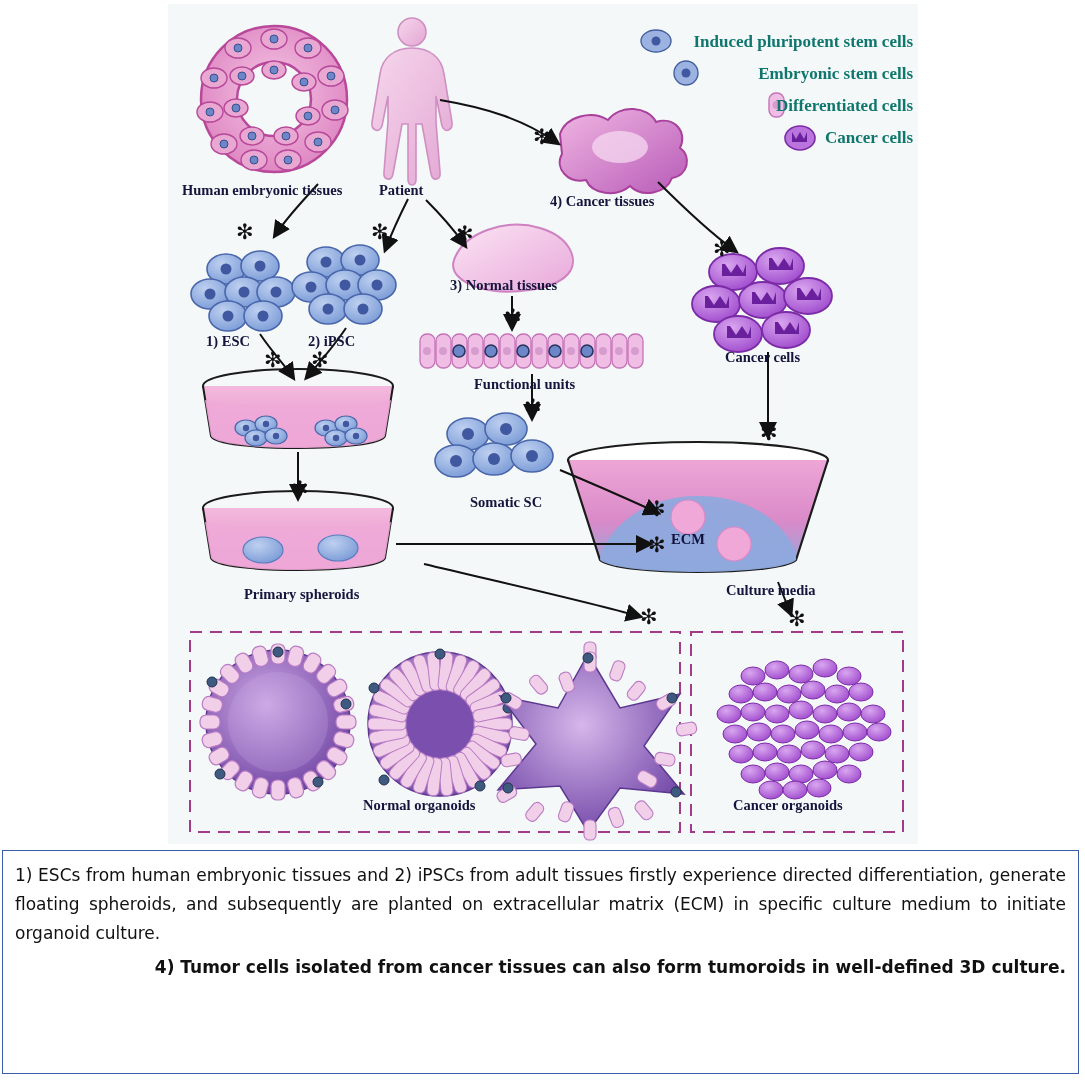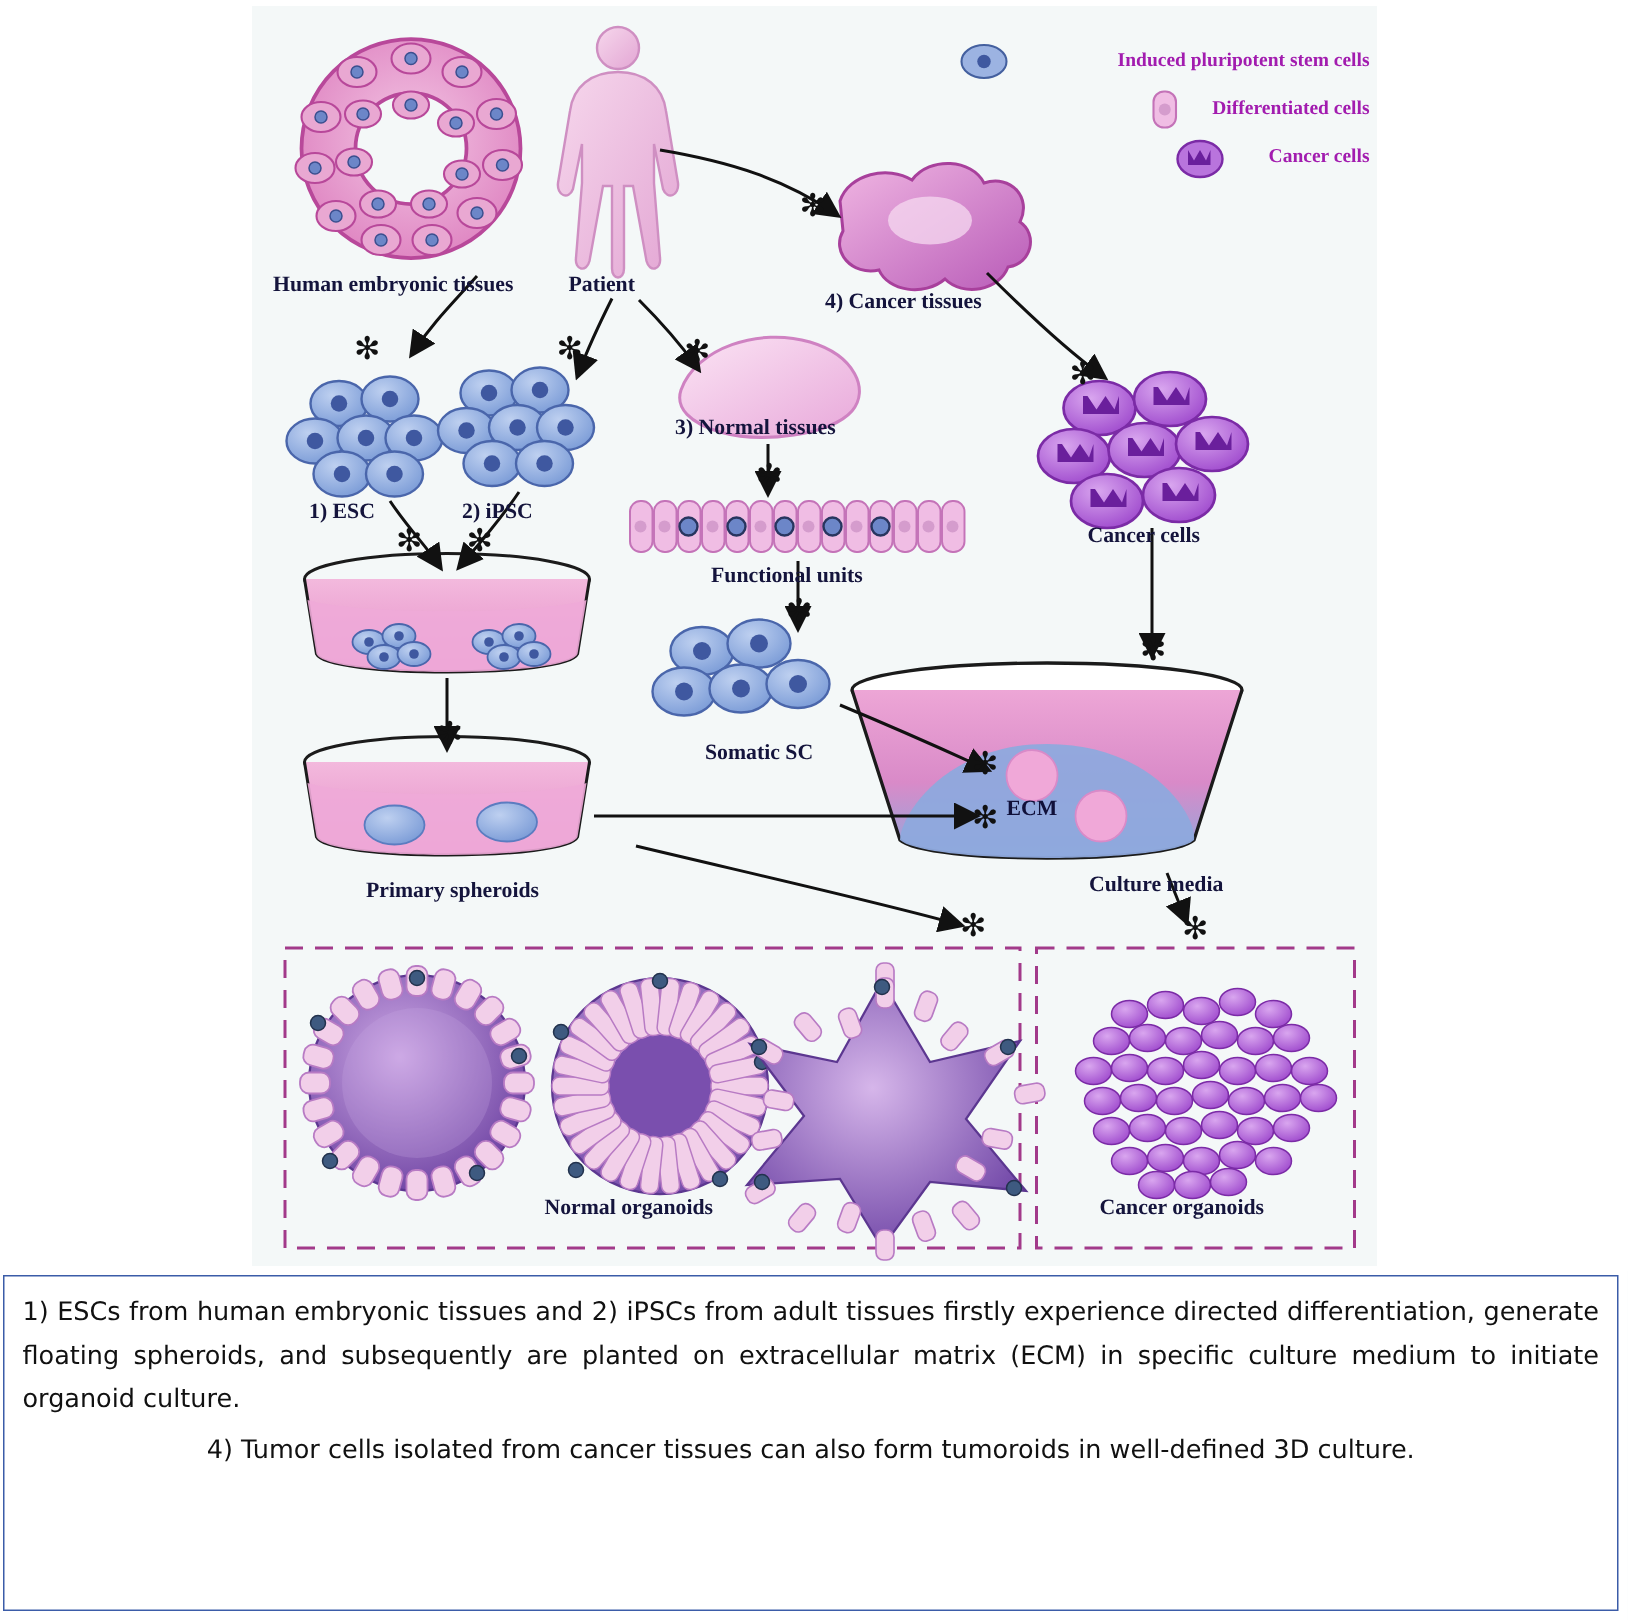--- a/index.html
+++ b/index.html
@@ -9,27 +9,27 @@
   
   .figure{position:absolute;left:168px;top:4px;width:750px;height:840px;background:#f4f8f8;}
   .figure svg{position:absolute;left:0;top:0;}
 
   .lbl{position:absolute;font-weight:bold;color:#14143c;white-space:nowrap;}
   .lbl.s14{font-size:14.5px;}
 
   
   .legend{position:absolute;left:455px;top:22px;width:290px;}
   .legend-row{position:relative;height:32px;}
-  .legend-row .ltxt{position:absolute;right:0;top:6px;font-size:13px;font-weight:bold;color:#a21caf;white-space:nowrap;}
+  .legend-row .ltxt{position:absolute;right:0;top:6px;font-size:17px;font-weight:bold;color:#0f766e;white-space:nowrap;}
 
   
   .caption{position:absolute;left:2px;top:850px;width:1077px;height:224px;border:1.5px solid #3b5ca8;box-sizing:border-box;
            padding:10px 12px 6px 12px;}
   .caption p{margin:0 0 4px 0;font-family:"DejaVu Sans",sans-serif;font-size:17px;line-height:1.72;color:#111;text-align:justify;}
-  .caption p.last{text-align:center;}
+  .caption p.last{text-align:right;font-weight:bold;}
 </style>
 </head>
 <body>
 
 <div class="page">
 
   <div class="figure">
 
     <svg width="750" height="840" viewBox="0 0 750 840">
       <defs>
@@ -674,20 +674,27 @@
     <div class="legend">
 
       <div class="legend-row">
         <svg width="34" height="26" style="position:absolute;left:16px;top:2px;">
           <ellipse cx="17" cy="13" rx="15" ry="11" fill="#9cb3e2" stroke="#44609f" stroke-width="1.4"></ellipse>
           <circle cx="17" cy="13" r="4.5" fill="#3f58a0"></circle>
         </svg>
         <span class="ltxt">Induced pluripotent stem cells</span>
       </div>
 
+      <div class="legend-row">
+        <svg width="34" height="26" style="position:absolute;left:48px;top:2px;">
+          <circle cx="15" cy="13" r="12" fill="#9cb3e2" stroke="#44609f" stroke-width="1.4"></circle>
+          <circle cx="15" cy="13" r="4.5" fill="#3f58a0"></circle>
+        </svg>
+        <span class="ltxt">Embryonic stem cells</span>
+      </div>
 
 
 
       <div class="legend-row">
         <svg width="26" height="30" style="position:absolute;left:140px;top:0;">
           <rect x="6" y="3" width="15" height="24" rx="7" fill="#f0bde4" stroke="#c473b8" stroke-width="1.4"></rect>
           <circle cx="13.5" cy="15" r="4" fill="#d59ccd"></circle>
         </svg>
         <span class="ltxt">Differentiated cells</span>
       </div>

